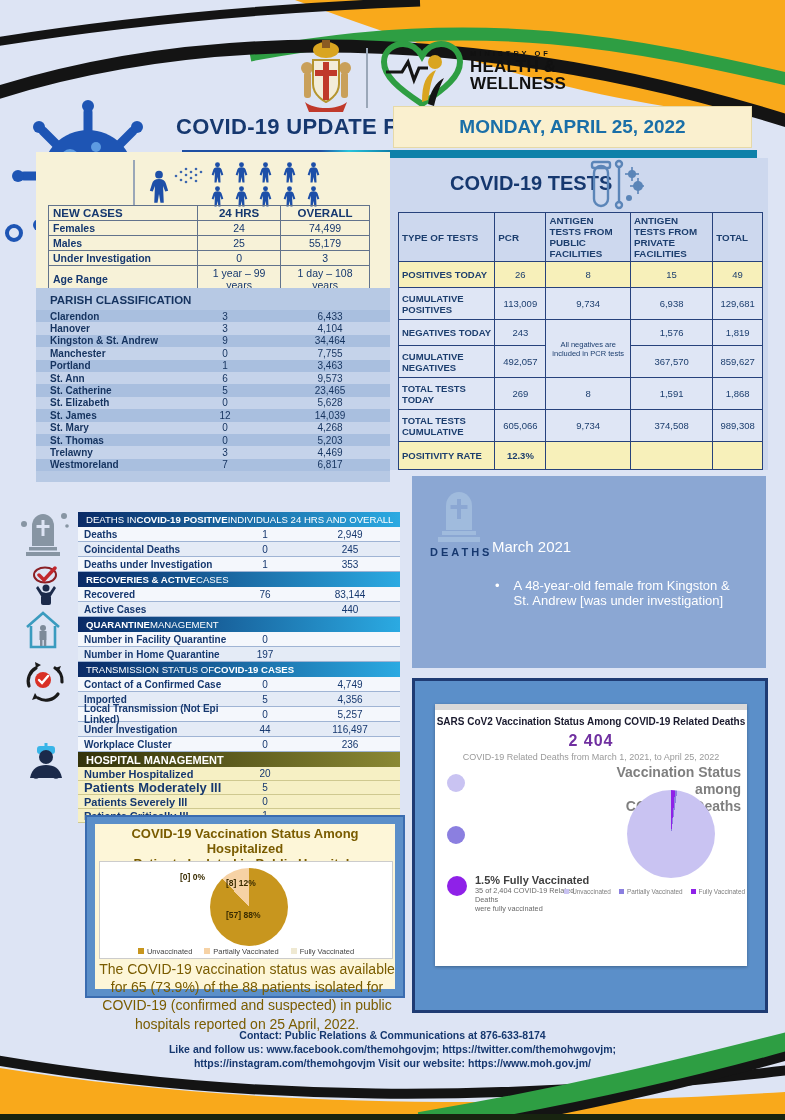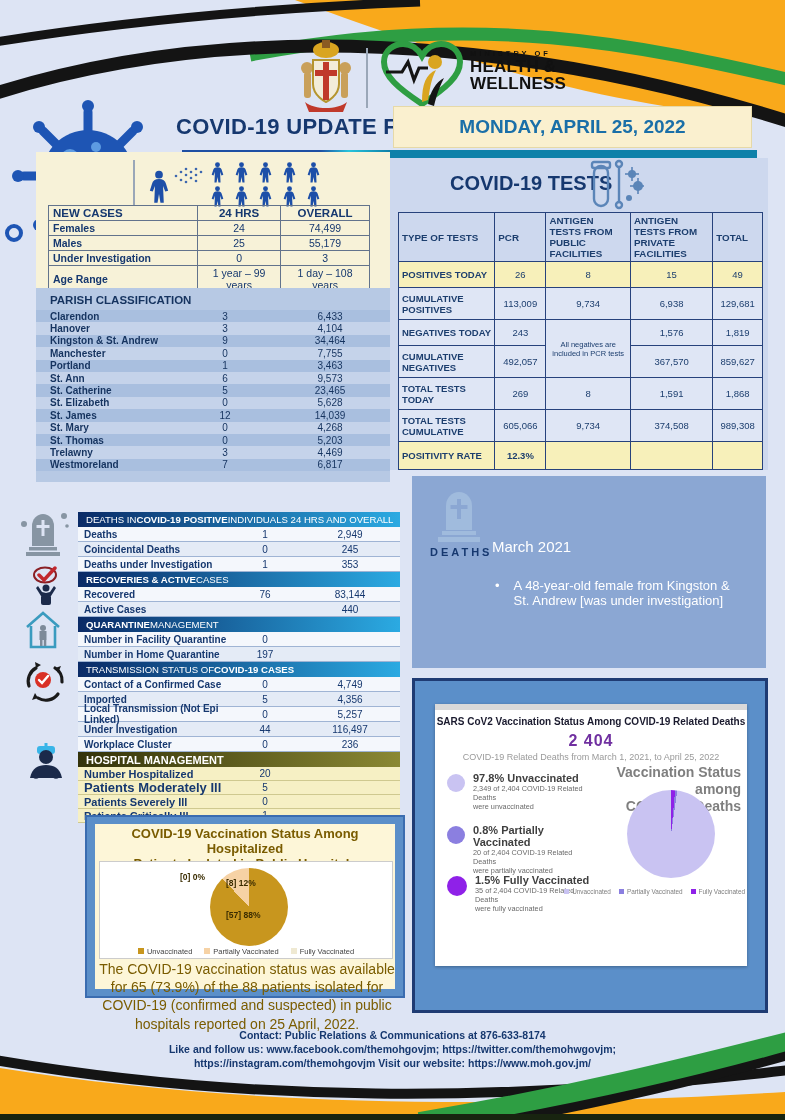--- a/index.html
+++ b/index.html
@@ -613,33 +613,23 @@
 
   <div class="r vax-panel">
     <div class="vax-card">
       <div class="vax-strip"></div>
       <div class="vax-title">SARS CoV2 Vaccination Status Among COVID-19 Related Deaths</div>
       <div class="vax-total">2 404</div>
       <div class="vax-sub">COVID-19 Related Deaths from March 1, 2021, to April 25, 2022</div>
 
       <div class="vstat" style="top:68px">
         <div class="vdot" style="background:#C9C3F2"></div>
-        <div>
-          <div class="vh">97.8% Unvaccinated</div>
-          <div class="vs"><span>2,349 of 2,404 COVID-19 Related Deaths</span><br>
-          <span>were unvaccinated</span></div>
-        </div>
       </div>
       <div class="vstat" style="top:120px">
         <div class="vdot" style="background:#8B7FE0"></div>
-        <div>
-          <div class="vh">0.8% Partially Vaccinated</div>
-          <div class="vs"><span>20 of 2,404 COVID-19 Related Deaths</span><br>
-          <span>were partially vaccinated</span></div>
-        </div>
       </div>
       <div class="vstat" style="top:170px">
         <div class="vdot" style="background:#8F21E8;width:20px;height:20px"></div>
         <div>
           <div class="vh">1.5% Fully Vaccinated</div>
           <div class="vs"><span>35 of 2,404 COVID-19 Related Deaths</span><br>
           <span>were fully vaccinated</span></div>
         </div>
       </div>
 

